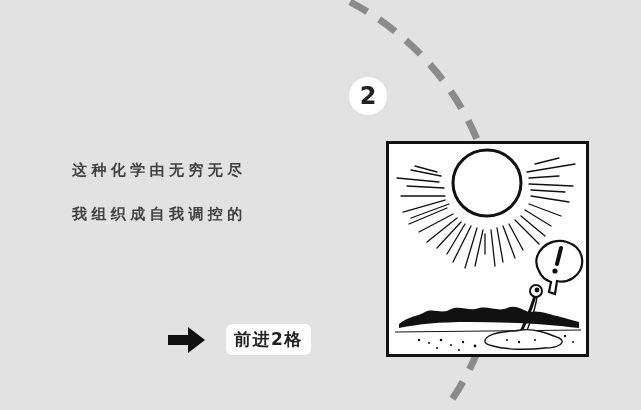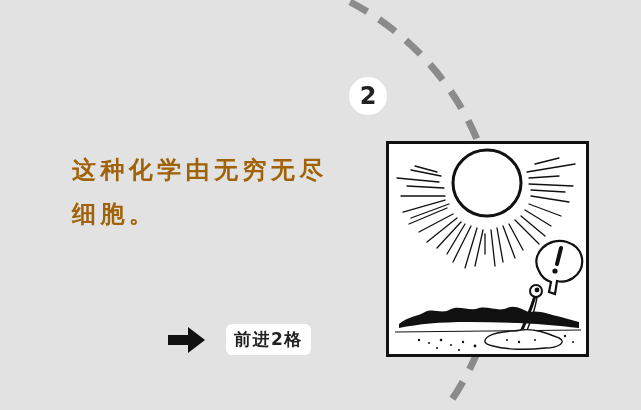--- a/index.html
+++ b/index.html
@@ -46,23 +46,23 @@
       position: absolute;
       left: 72px;
       top: 148px;
       width: 290px;
       z-index: 3;
     }
     .body-text .line {
       display: block;
       font-family: "DejaVu Sans", sans-serif;
       font-weight: bold;
-      font-size: 24px;
+      font-size: 15px;
       letter-spacing: 4.4px;
-      color: #a16207;
+      color: #404040;
       line-height: 44px;
       white-space: nowrap;
     }
     .nav-row {
       position: absolute;
       left: 168px;
       top: 324px;
       display: flex;
       align-items: center;
       z-index: 3;
@@ -110,21 +110,21 @@
 <svg class="arc-layer" viewBox="0 0 641 410">
   <path d="M 350 2 A 275 275 0 0 1 446 408" fill="none" stroke="#8a8b8a" stroke-width="7" stroke-dasharray="20 14" stroke-linecap="butt"></path>
 </svg>
 
 <div class="step-badge">
   <span>2</span>
 </div>
 
 <div class="body-text">
   <span class="line">这种化学由无穷无尽</span>
-  <span class="line">细胞。</span>
+  <span class="line">我组织成自我调控的</span>
 </div>
 
 <div class="nav-row">
   <svg class="arrow-icon" viewBox="0 0 38 28">
     <polygon points="0,9 20,9 20,1 37,14 20,27 20,19 0,19" fill="#111111"></polygon>
   </svg>
   <div class="advance-button">
     <span>前进2格</span>
   </div>
 </div>

